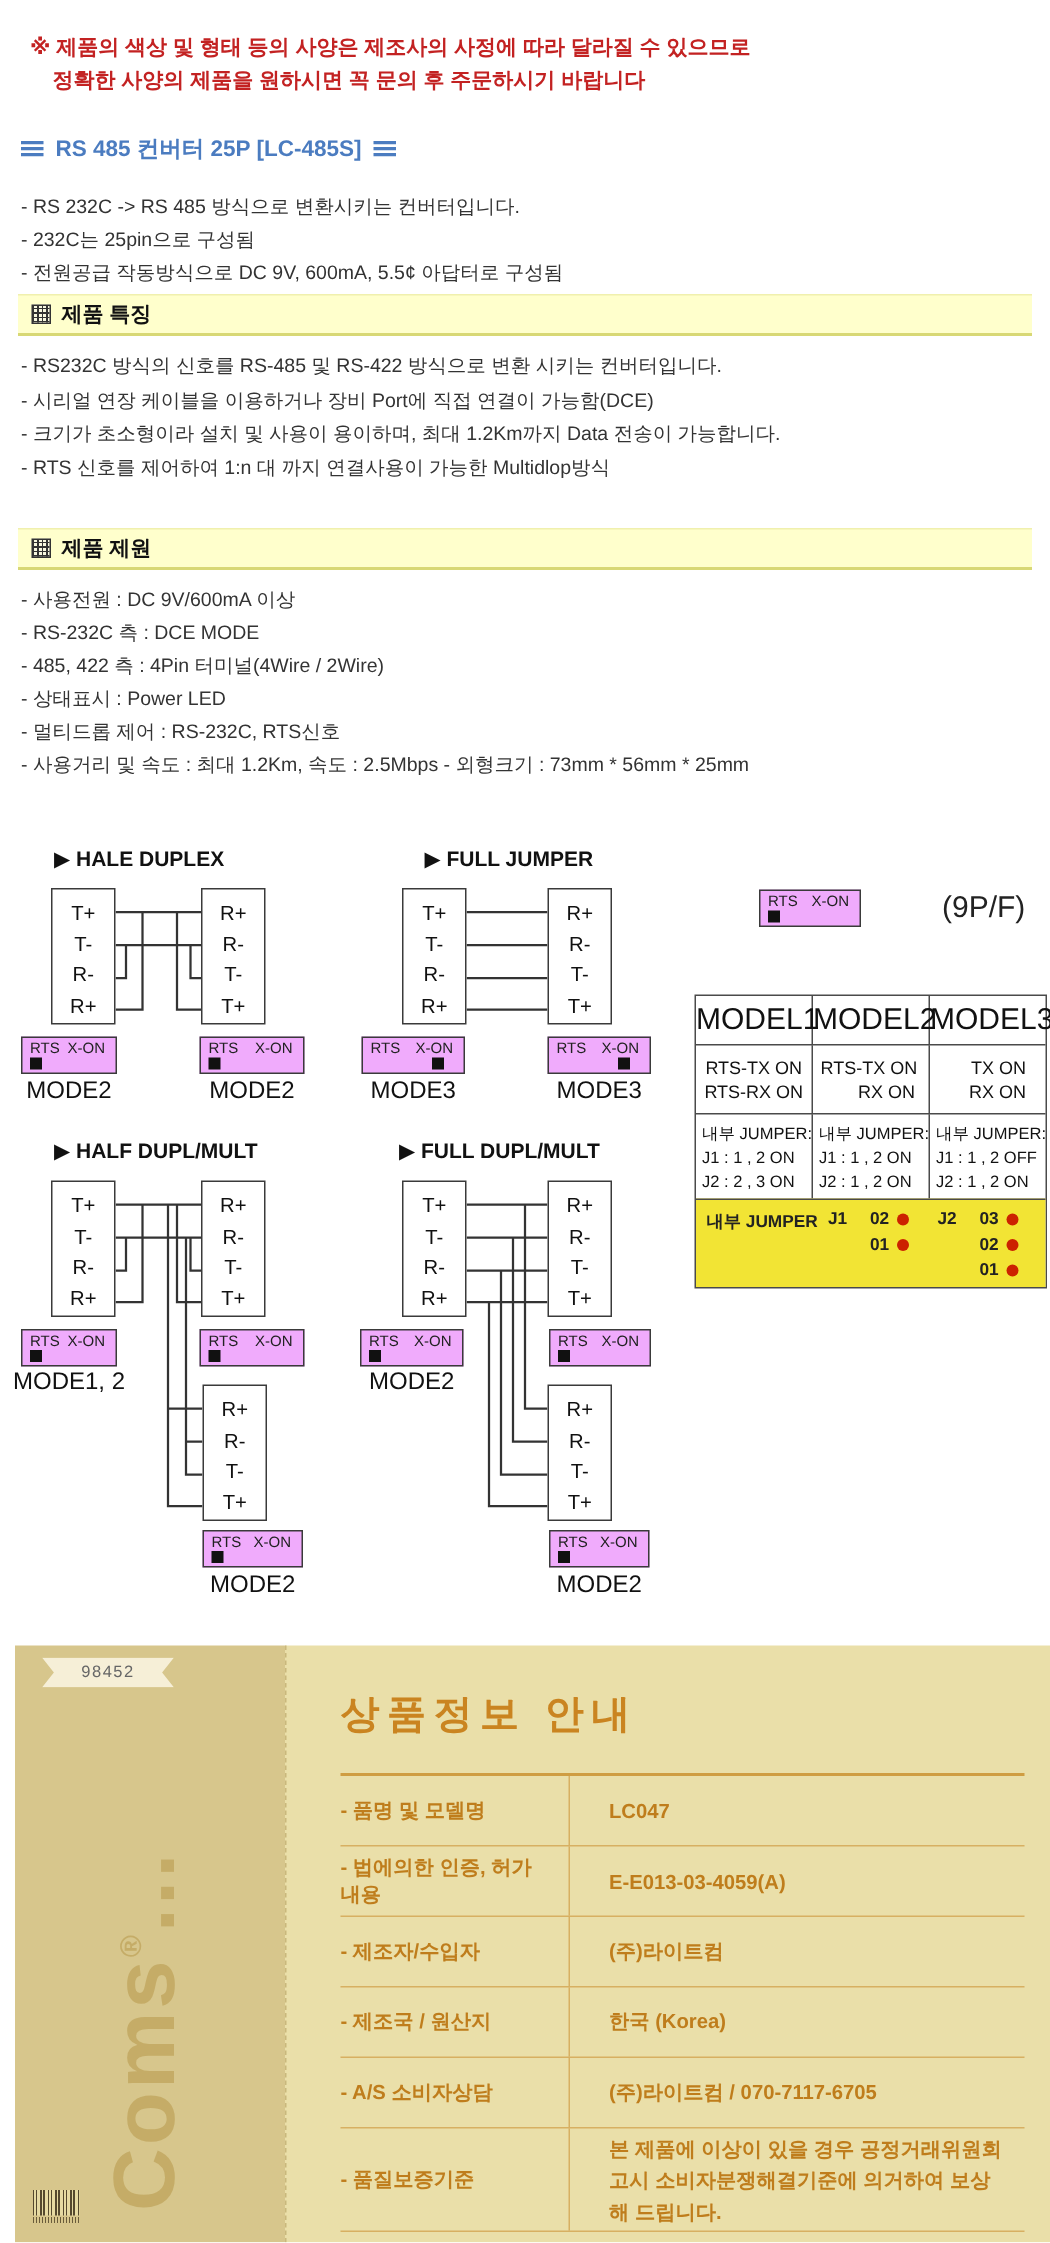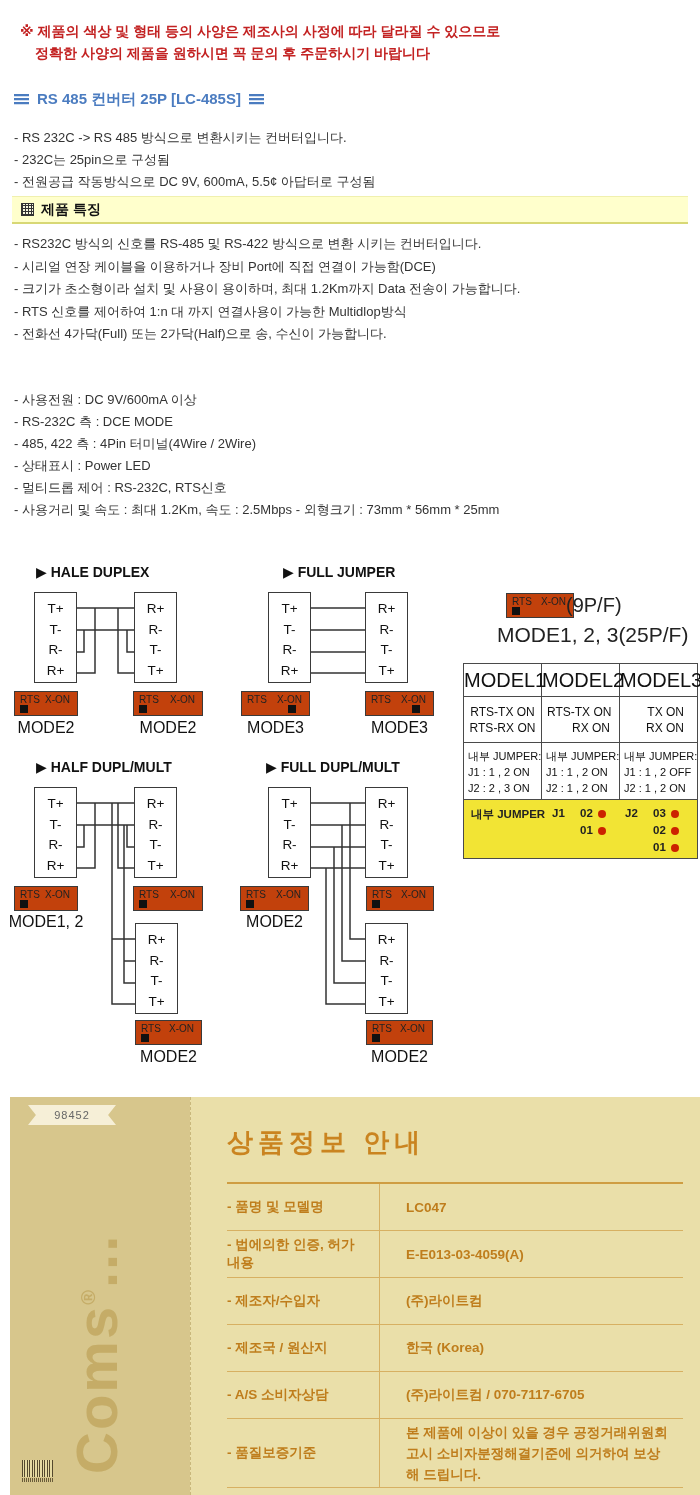--- a/index.html
+++ b/index.html
@@ -36,28 +36,28 @@
   .band1{top:196px;} .band2{top:352px;} .band3{top:530px;}
 
   
   .dgarea{position:absolute;left:0;top:560px;width:700px;height:530px;}
   .wires{position:absolute;left:0;top:0;z-index:1;}
   .dg-title{position:absolute;font-size:14px;font-weight:bold;color:#111;z-index:2;white-space:nowrap;}
   .pinbox{position:absolute;width:43px;height:91px;border:1.5px solid #3a3a3a;background:#fff;
           box-sizing:border-box;display:flex;flex-direction:column;justify-content:space-between;
           align-items:center;padding:6px 0 1px 0;z-index:2;}
   .pin{font-size:13.5px;color:#111;line-height:20px;flex:1;display:flex;align-items:center;}
-  .rtsbox{position:absolute;height:25px;border:1.5px solid #3a3a3a;background:#c2410c;
+  .rtsbox{position:absolute;height:25px;border:1.5px solid #3a3a3a;background:#f0abfc;
           box-sizing:border-box;z-index:2;font-size:10px;color:#222;}
   .rtsbox .lab-l{position:absolute;left:5px;top:2px;}
   .rtsbox .lab-r{position:absolute;right:7px;top:2px;}
   .marker{position:absolute;width:8px;height:8px;background:#111;top:13px;}
   .marker.mrts{left:5px;} .marker.mxon{right:13px;}
   .mode{position:absolute;font-size:16px;color:#111;text-align:center;z-index:2;white-space:nowrap;}
-  .note9p{position:absolute;left:566px;top:34px;font-size:20px;color:#222;z-index:2;}
+  .note9p{position:absolute;left:628px;top:34px;font-size:20px;color:#222;z-index:2;}
   .notemodes{position:absolute;left:497px;top:63px;font-size:21px;color:#222;z-index:2;white-space:nowrap;}
 
   
   .mtable{position:absolute;left:463px;top:103px;width:235px;border:1.5px solid #4a4a4a;
           background:#fff;box-sizing:border-box;z-index:2;}
   .mrow{display:flex;}
   .mcell{flex:1;border-right:1.5px solid #4a4a4a;box-sizing:border-box;min-width:0;}
   .mcell:last-child{border-right:none;}
   .hrow .mcell{height:33px;line-height:33px;text-align:center;font-size:20px;color:#111;
                border-bottom:1.5px solid #4a4a4a;}
@@ -124,23 +124,26 @@
 
   <div class="band band1">
     <span class="icon-grid-dark"></span>
     <span>제품 특징</span>
   </div>
   <div class="bullets feat">
     <div>- RS232C 방식의 신호를 RS-485 및 RS-422 방식으로 변환 시키는 컨버터입니다.</div>
     <div>- 시리얼 연장 케이블을 이용하거나 장비 Port에 직접 연결이 가능함(DCE)</div>
     <div>- 크기가 초소형이라 설치 및 사용이 용이하며, 최대 1.2Km까지 Data 전송이 가능합니다.</div>
     <div>- RTS 신호를 제어하여 1:n 대 까지 연결사용이 가능한 Multidlop방식</div>
-    <div>- 전화선 4가닥(Full) 또는 2가닥(Half)으로 송, 수신이 가능합니다.</div>
-  </div>
-
+  </div>
+
+  <div class="band band2">
+    <span class="icon-grid-dark"></span>
+    <span>제품 제원</span>
+  </div>
   <div class="bullets spec">
     <div>- 사용전원 : DC 9V/600mA 이상</div>
     <div>- RS-232C 측 : DCE MODE</div>
     <div>- 485, 422 측 : 4Pin 터미널(4Wire / 2Wire)</div>
     <div>- 상태표시 : Power LED</div>
     <div>- 멀티드롭 제어 : RS-232C, RTS신호</div>
     <div>- 사용거리 및 속도 : 최대 1.2Km, 속도 : 2.5Mbps - 외형크기 : 73mm * 56mm * 25mm</div>
   </div>
 
 
@@ -205,21 +208,20 @@
     </div>
     <div class="mode" style="left:241px;top:159px;width:69px">MODE3</div>
     <div class="mode" style="left:365px;top:159px;width:69px">MODE3</div>
 
     <div class="rtsbox" style="left:506px;top:33px;width:68px">
       <span class="lab-l">RTS</span>
       <span class="lab-r">X-ON</span>
       <span class="marker mrts"></span>
     </div>
     <div class="note9p">(9P/F)</div>
-    <div class="notemodes">MODE1, 2, 3(25P/F)</div>
 
     <div class="mtable">
       <div class="mrow hrow">
         <div class="mcell">MODEL1</div>
         <div class="mcell">MODEL2</div>
         <div class="mcell">MODEL3</div>
       </div>
       <div class="mrow srow">
         <div class="mcell c1">
           <div>RTS-TX ON</div>

